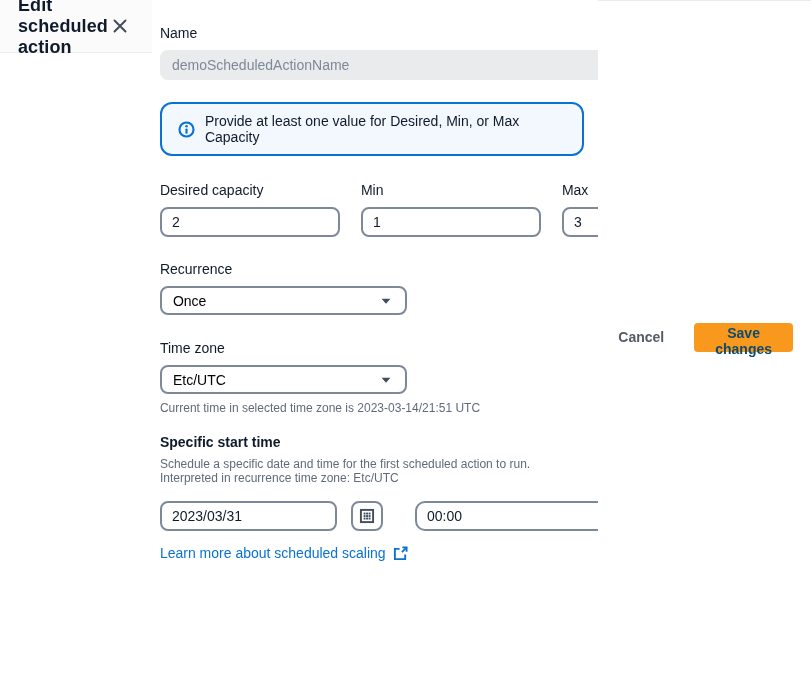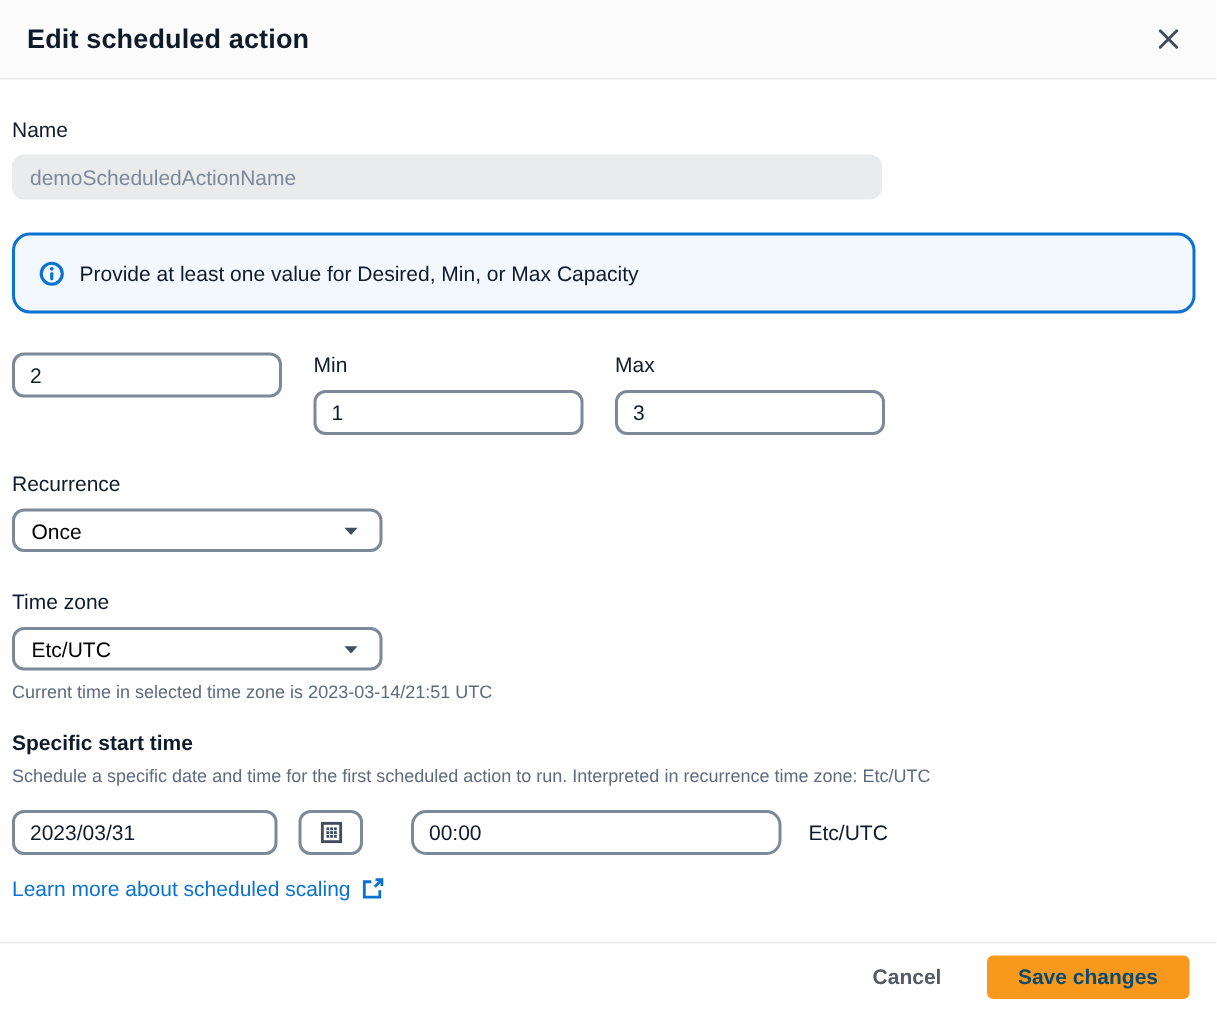--- a/index.html
+++ b/index.html
@@ -9,21 +9,21 @@
     background: #ffffff;
     width: 811px;
     height: 679px;
     overflow: hidden;
   }
   .modal {
     width: 811px;
     height: 679px;
     background: #ffffff;
     display: flex;
-    flex-direction: column;
+    flex-direction: row;
   }
   
   .modal-header {
     background: #fbfbfb;
     border-bottom: 1px solid #e9ebed;
     height: 53px;
     flex: 0 0 53px;
     display: flex;
     align-items: center;
     justify-content: space-between;
@@ -213,20 +213,21 @@
           <circle cx="8" cy="4.9" r="1.2" fill="#0972d3"></circle>
           <rect x="7" y="7" width="2" height="5" rx="0.8" fill="#0972d3"></rect>
         </svg>
       </span>
       <span class="alert-text">Provide at least one value for Desired, Min, or Max Capacity</span>
     </div>
 
     
     <div class="capacity-row">
       <div class="capacity-field">
+        <label class="field-label">Desired capacity</label>
         <input class="text-input" type="text" value="2" style="">
       </div>
       <div class="capacity-field">
         <label class="field-label">Min</label>
         <input class="text-input" type="text" value="1" style="">
       </div>
       <div class="capacity-field">
         <label class="field-label">Max</label>
         <input class="text-input" type="text" value="3" style="">
       </div>

